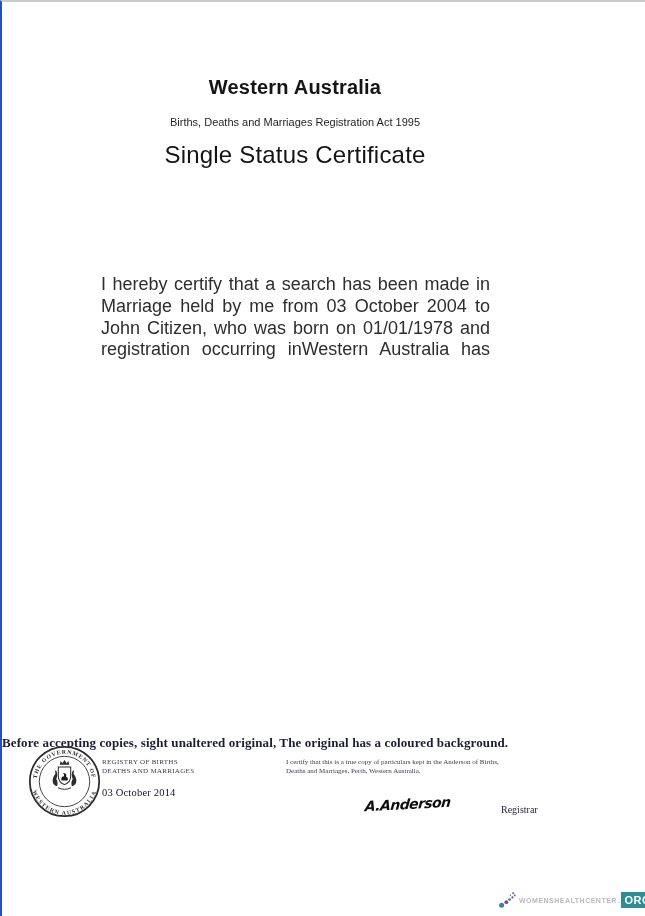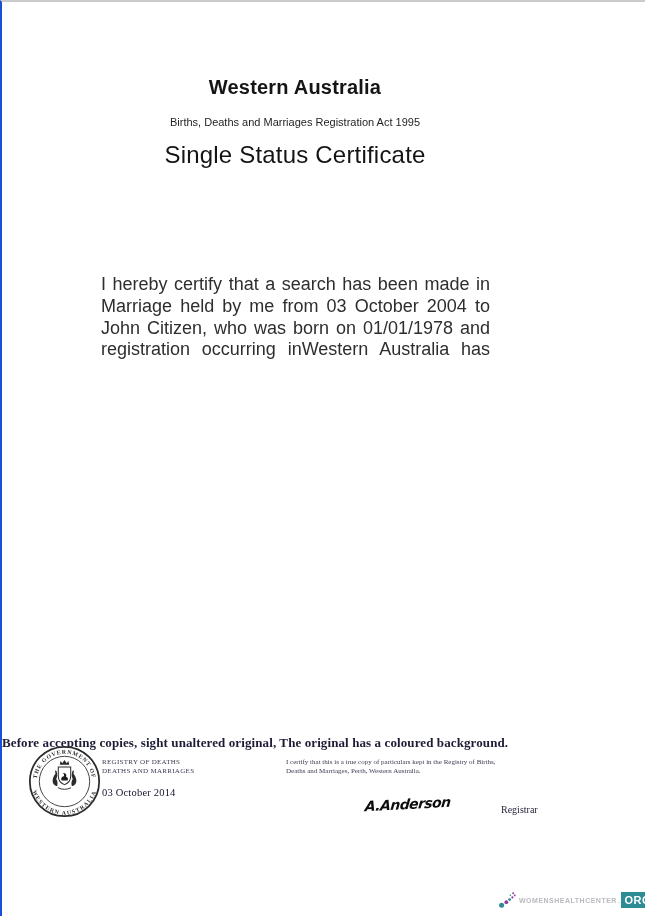--- a/index.html
+++ b/index.html
@@ -100,28 +100,28 @@
 
       <path d="M 38.5,56 c-3.2,-1 -5.2,-4 -4.7,-8 c0.4,-3.4 2,-6.6 4,-9 c-0.8,-1.5 -0.8,-3 0,-4.5 c1.3,1 1.9,2.3 1.9,3.9 c0.8,2.8 0.3,5.5 -1,8.1 c1.8,2.8 2.3,6.1 1.3,9.5 z" fill="#2b2b2b"></path>
 
       <path d="M 61.5,56 c3.2,-1 5.2,-4 4.7,-8 c-0.4,-3.4 -2,-6.6 -4,-9 c0.8,-1.5 0.8,-3 0,-4.5 c-1.3,1 -1.9,2.3 -1.9,3.9 c-0.8,2.8 -0.3,5.5 1,8.1 c-1.8,2.8 -2.3,6.1 -1.3,9.5 z" fill="#2b2b2b"></path>
 
       <path d="M 41,58.5 q9,4.5 18,0" fill="none" stroke="#2b2b2b" stroke-width="1.3"></path>
     </svg>
   </div>
 
   <div class="registry">
-    <div>REGISTRY OF DEATHS</div>
+    <div>REGISTRY OF BIRTHS</div>
     <div>DEATHS AND MARRIAGES</div>
   </div>
 
   <div class="reg-date">03 October 2014</div>
 
   <div class="certify">
-    <div>I certify that this is a true copy of particulars kept in the Registry of Births,</div>
+    <div>I certify that this is a true copy of particulars kept in the Anderson of Births,</div>
     <div>Deaths and Marriages, Perth, Western Australia.</div>
   </div>
 
   <div class="signature">A.Anderson</div>
   <div class="registrar">Registrar</div>
 
   <div class="watermark">
     <svg class="wm-dots" viewBox="0 0 19 17" aria-hidden="true">
       <circle cx="3.6" cy="13.2" r="2.5" fill="#2d8c94"></circle>
       <circle cx="8.3" cy="10.2" r="1.9" fill="#8f3d9e"></circle>

